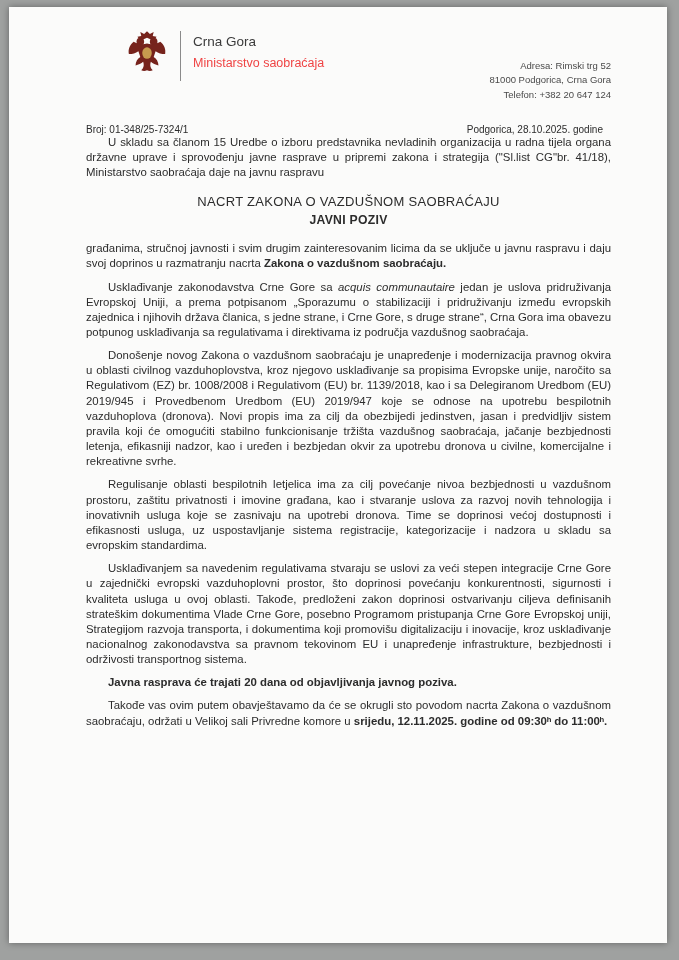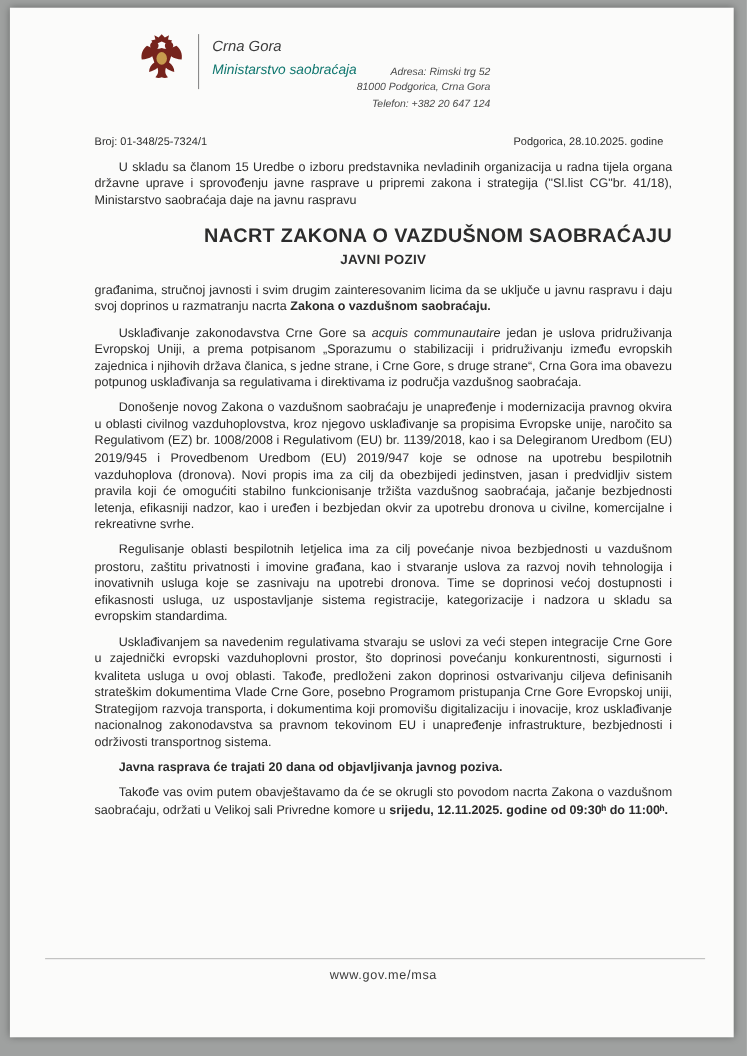--- a/index.html
+++ b/index.html
@@ -14,42 +14,42 @@
   .page {
     position: absolute;
     top: 7px; left: 9px; right: 12px; bottom: 17px;
     background: #fbfbfa;
     box-shadow: 0 0 7px rgba(0,0,0,.38);
     padding: 22px 56px 50px 77px;
     display: flex; flex-direction: column;
     color: #2c2c2c;
   }
   
-  .doc-header { display: flex; align-items: flex-start; font-style: italic; }
+  .doc-header { display: flex; justify-content: space-between; align-items: flex-start; }
   .brand { display: flex; align-items: flex-start; gap: 12px; margin-left: 40px; }
   .emblem { display: block; line-height: 0; }
   .brand-divider { width: 1px; background: #8a8a8a; height: 50px; margin-top: 2px; }
   .brand-text { padding-top: 5px; }
   .country { font-size: 13.5px; color: #3b3b3b; margin-bottom: 7px; }
-  .ministry { font-size: 12.5px; color: #0f766e; }
+  .ministry { font-size: 12.5px; color: #ef4444; }
   .address { text-align: right; font-size: 9.5px; color: #4a4a4a; line-height: 1.5; padding-top: 30px; }
   
   .meta-row { display: flex; justify-content: space-between; margin-top: 22px; font-size: 10px; }
   .meta-date { margin-right: 8px; }
   
-  .doc-body { margin-top: 10px; }
+  .doc-body { }
   .doc-par {
     font-size: 11.4px; line-height: 1.33;
     text-align: justify;
     margin: 0 0 8px 0;
     text-indent: 22px;
   }
   .no-indent { text-indent: 0; }
   .doc-title {
-    font-size: 18px; font-weight: 700; text-align: right;
+    font-size: 13px; font-weight: 400; text-align: center;
     margin: 14px 0 4px; letter-spacing: .3px;
   }
   .connector { font-size: 11.4px; text-align: center; margin: 2px 0; }
   .call-title {
     font-size: 12.2px; font-weight: 700; text-align: center;
     margin: 4px 0 14px; letter-spacing: .3px;
   }
   
   .doc-footer { margin-top: auto; text-align: center; }
   .footer-rule { height: 1px; background: #bdbdbc; margin: 0 -30px 9px -45px; }
@@ -99,18 +99,14 @@
 
     <p class="doc-par no-indent"><span>građanima, stručnoj javnosti i svim drugim zainteresovanim licima da se uključe u javnu raspravu i daju svoj doprinos u razmatranju nacrta </span><span style="font-weight: 700;">Zakona o vazdušnom saobraćaju.</span></p>
     <p class="doc-par"><span>Usklađivanje zakonodavstva Crne Gore sa </span><span style="font-style: italic;">acquis communautaire</span><span> jedan je uslova pridruživanja Evropskoj Uniji, a prema potpisanom „Sporazumu o stabilizaciji i pridruživanju između evropskih zajednica i njihovih država članica, s jedne strane, i Crne Gore, s druge strane“, Crna Gora ima obavezu potpunog usklađivanja sa regulativama i direktivama iz područja vazdušnog saobraćaja.</span></p>
     <p class="doc-par"><span>Donošenje novog Zakona o vazdušnom saobraćaju je unapređenje i modernizacija pravnog okvira u oblasti civilnog vazduhoplovstva, kroz njegovo usklađivanje sa propisima Evropske unije, naročito sa Regulativom (EZ) br. 1008/2008 i Regulativom (EU) br. 1139/2018, kao i sa Delegiranom Uredbom (EU) 2019/945 i Provedbenom Uredbom (EU) 2019/947 koje se odnose na upotrebu bespilotnih vazduhoplova (dronova). Novi propis ima za cilj da obezbijedi jedinstven, jasan i predvidljiv sistem pravila koji će omogućiti stabilno funkcionisanje tržišta vazdušnog saobraćaja, jačanje bezbjednosti letenja, efikasniji nadzor, kao i uređen i bezbjedan okvir za upotrebu dronova u civilne, komercijalne i rekreativne svrhe.</span></p>
     <p class="doc-par"><span>Regulisanje oblasti bespilotnih letjelica ima za cilj povećanje nivoa bezbjednosti u vazdušnom prostoru, zaštitu privatnosti i imovine građana, kao i stvaranje uslova za razvoj novih tehnologija i inovativnih usluga koje se zasnivaju na upotrebi dronova. Time se doprinosi većoj dostupnosti i efikasnosti usluga, uz uspostavljanje sistema registracije, kategorizacije i nadzora u skladu sa evropskim standardima.</span></p>
     <p class="doc-par"><span>Usklađivanjem sa navedenim regulativama stvaraju se uslovi za veći stepen integracije Crne Gore u zajednički evropski vazduhoplovni prostor, što doprinosi povećanju konkurentnosti, sigurnosti i kvaliteta usluga u ovoj oblasti. Takođe, predloženi zakon doprinosi ostvarivanju ciljeva definisanih strateškim dokumentima Vlade Crne Gore, posebno Programom pristupanja Crne Gore Evropskoj uniji, Strategijom razvoja transporta, i dokumentima koji promovišu digitalizaciju i inovacije, kroz usklađivanje nacionalnog zakonodavstva sa pravnom tekovinom EU i unapređenje infrastrukture, bezbjednosti i održivosti transportnog sistema.</span></p>
     <p class="doc-par"><span style="font-weight: 700;">Javna rasprava će trajati 20 dana od objavljivanja javnog poziva.</span></p>
     <p class="doc-par"><span>Takođe vas ovim putem obavještavamo da će se okrugli sto povodom nacrta Zakona o vazdušnom saobraćaju, održati u Velikoj sali Privredne komore u </span><span style="font-weight: 700;">srijedu, 12.11.2025. godine</span><span style="font-weight: 700;"> od 09:30ʰ do 11:00ʰ.</span></p>
   </main>
 
-  <footer class="doc-footer">
-    <div class="footer-rule"></div>
-    <div class="footer-site">www.gov.me/msa</div>
-  </footer>
 
 </div>
 
 </body></html>

